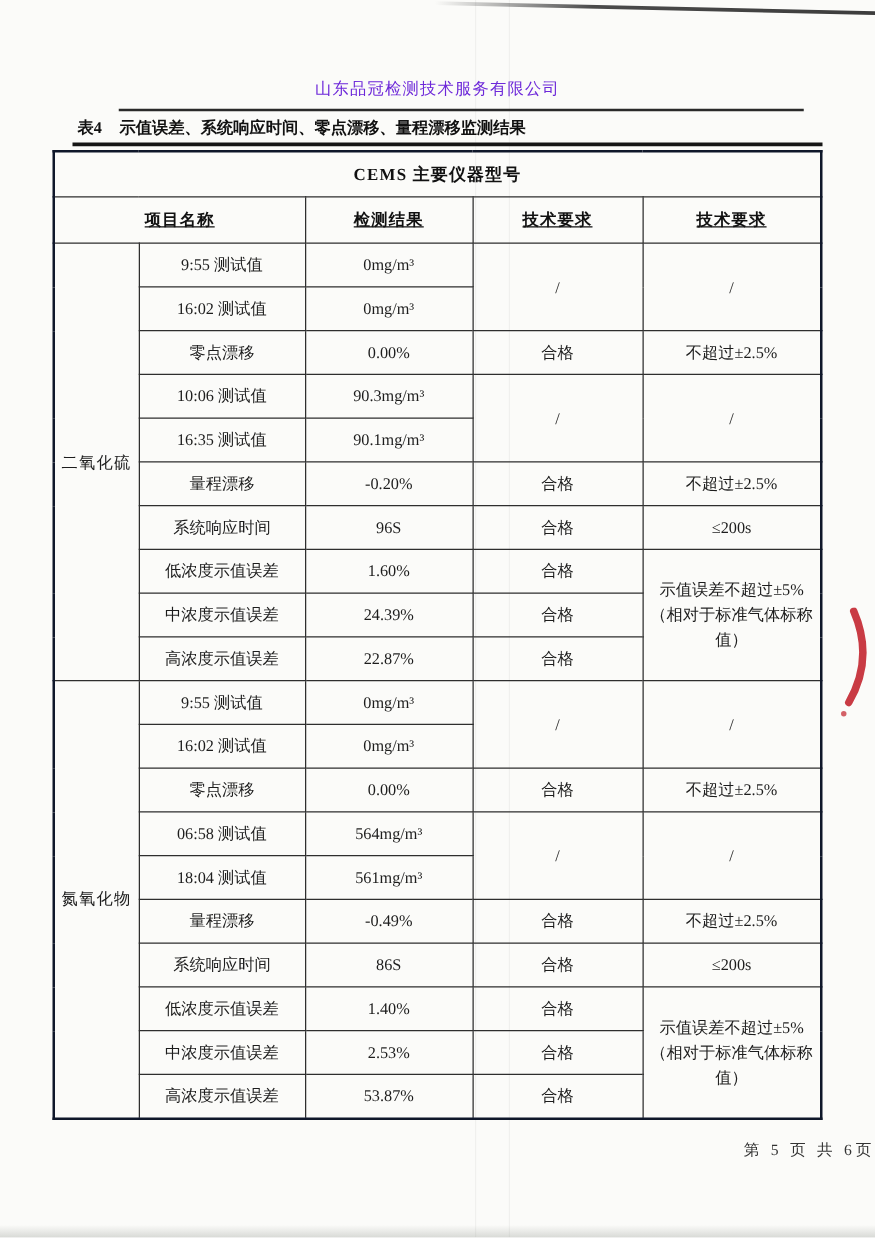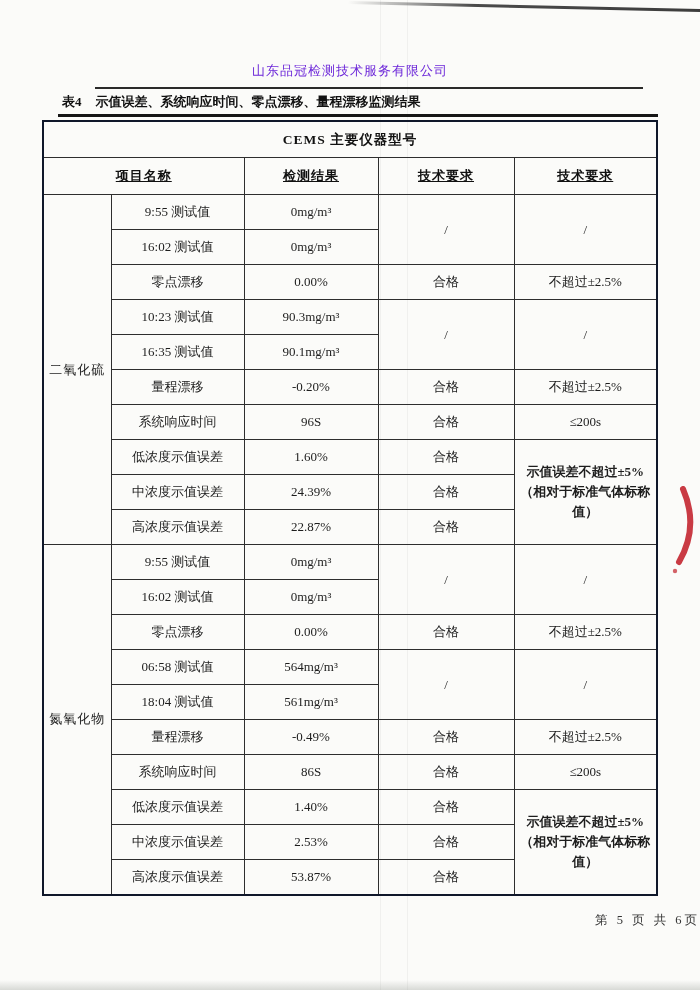--- a/index.html
+++ b/index.html
@@ -45,21 +45,21 @@
     border:1px solid #2e2e2e;
     text-align:center;vertical-align:middle;
     font-size:13px;padding:1px 4px;
     overflow:hidden;
   }
   .results thead th{font-weight:bold;color:#111;}
   .cems-row th{height:33px;font-size:13.5px;letter-spacing:1px;}
   .col-head th{height:34px;letter-spacing:1px;text-decoration:underline;}
   .results tbody tr{height:35px;}
   td.group{letter-spacing:1px;}
-  td.req-multi{line-height:1.55;padding:2px 1px;font-weight:bold;}
+  td.req-multi{line-height:1.55;padding:2px 1px;}
   .footer{
     position:absolute;top:912px;left:0;width:700px;
     text-align:right;font-size:12.5px;letter-spacing:3px;color:#333;
   }
 </style>
 </head>
 <body>
 
 <div class="page">
 
@@ -108,21 +108,21 @@
         <td>16:02 测试值</td>
         <td>0mg/m³</td>
       </tr>
       <tr>
         <td>零点漂移</td>
         <td>0.00%</td>
         <td>合格</td>
         <td>不超过±2.5%</td>
       </tr>
       <tr>
-        <td>10:23 测试值</td>
+        <td>10:06 测试值</td>
         <td>90.3mg/m³</td>
         <td rowspan="2">/</td>
         <td rowspan="2">/</td>
       </tr>
       <tr>
         <td>16:35 测试值</td>
         <td>90.1mg/m³</td>
       </tr>
       <tr>
         <td>量程漂移</td>

